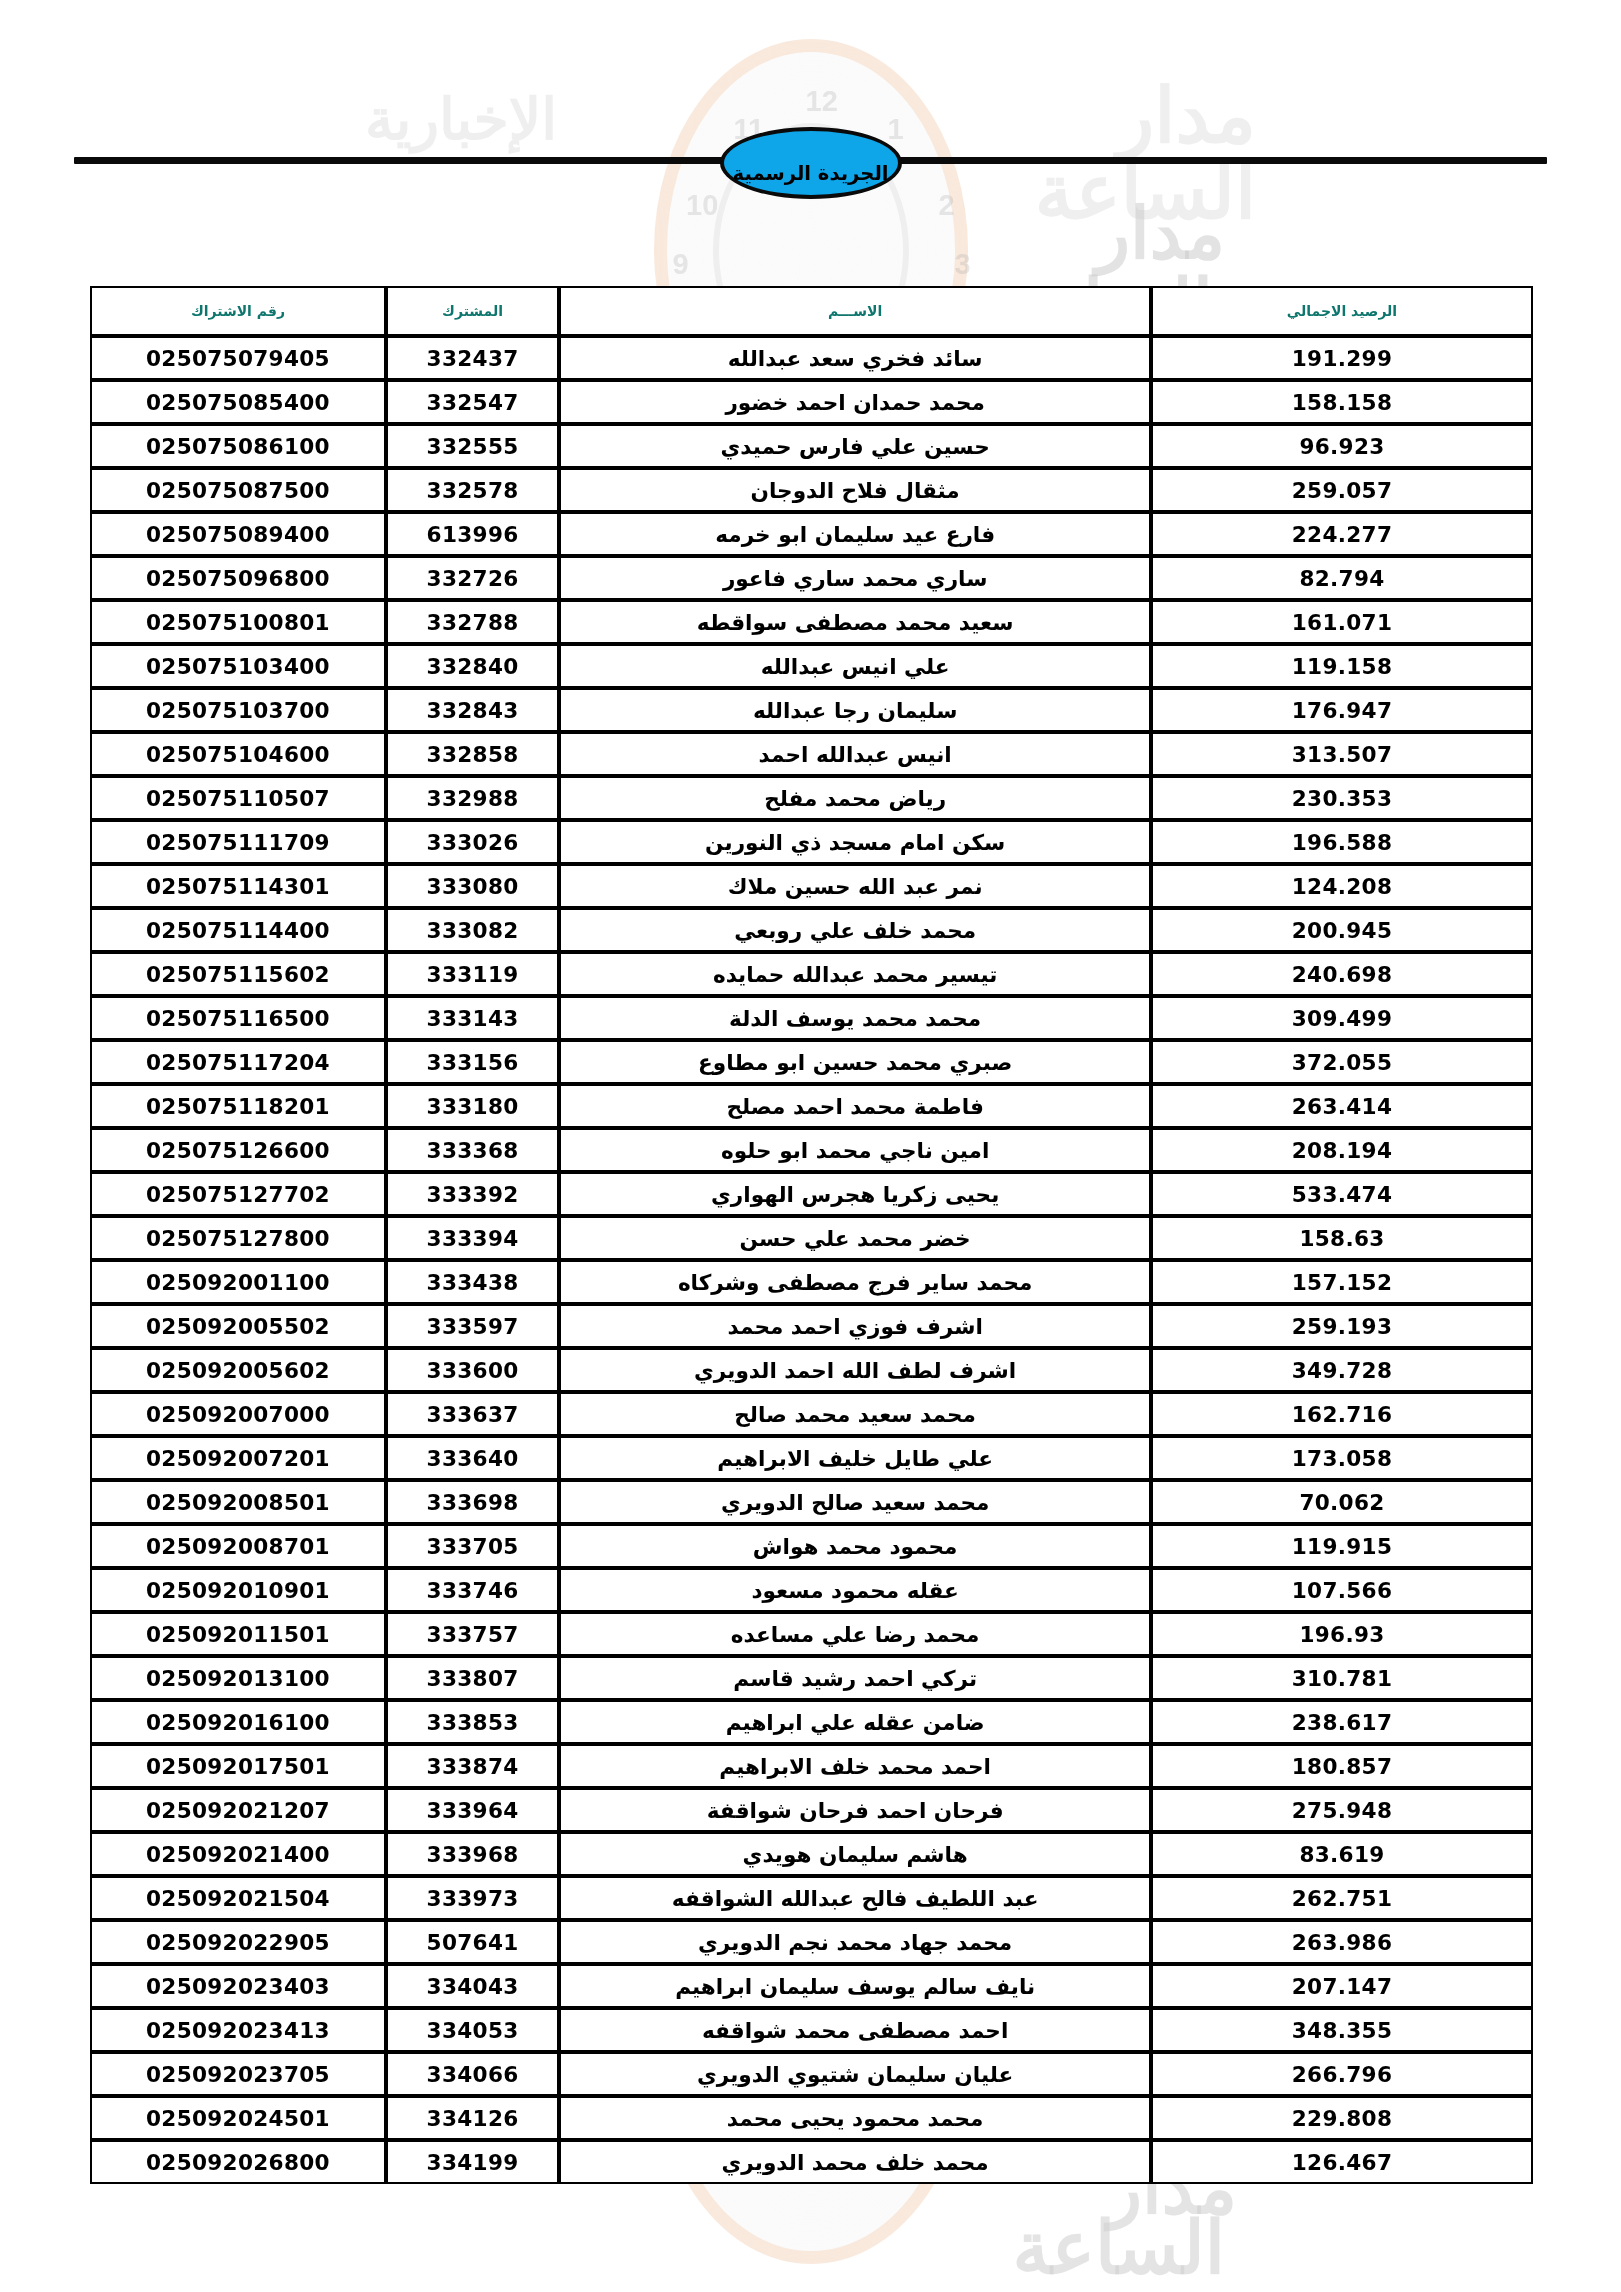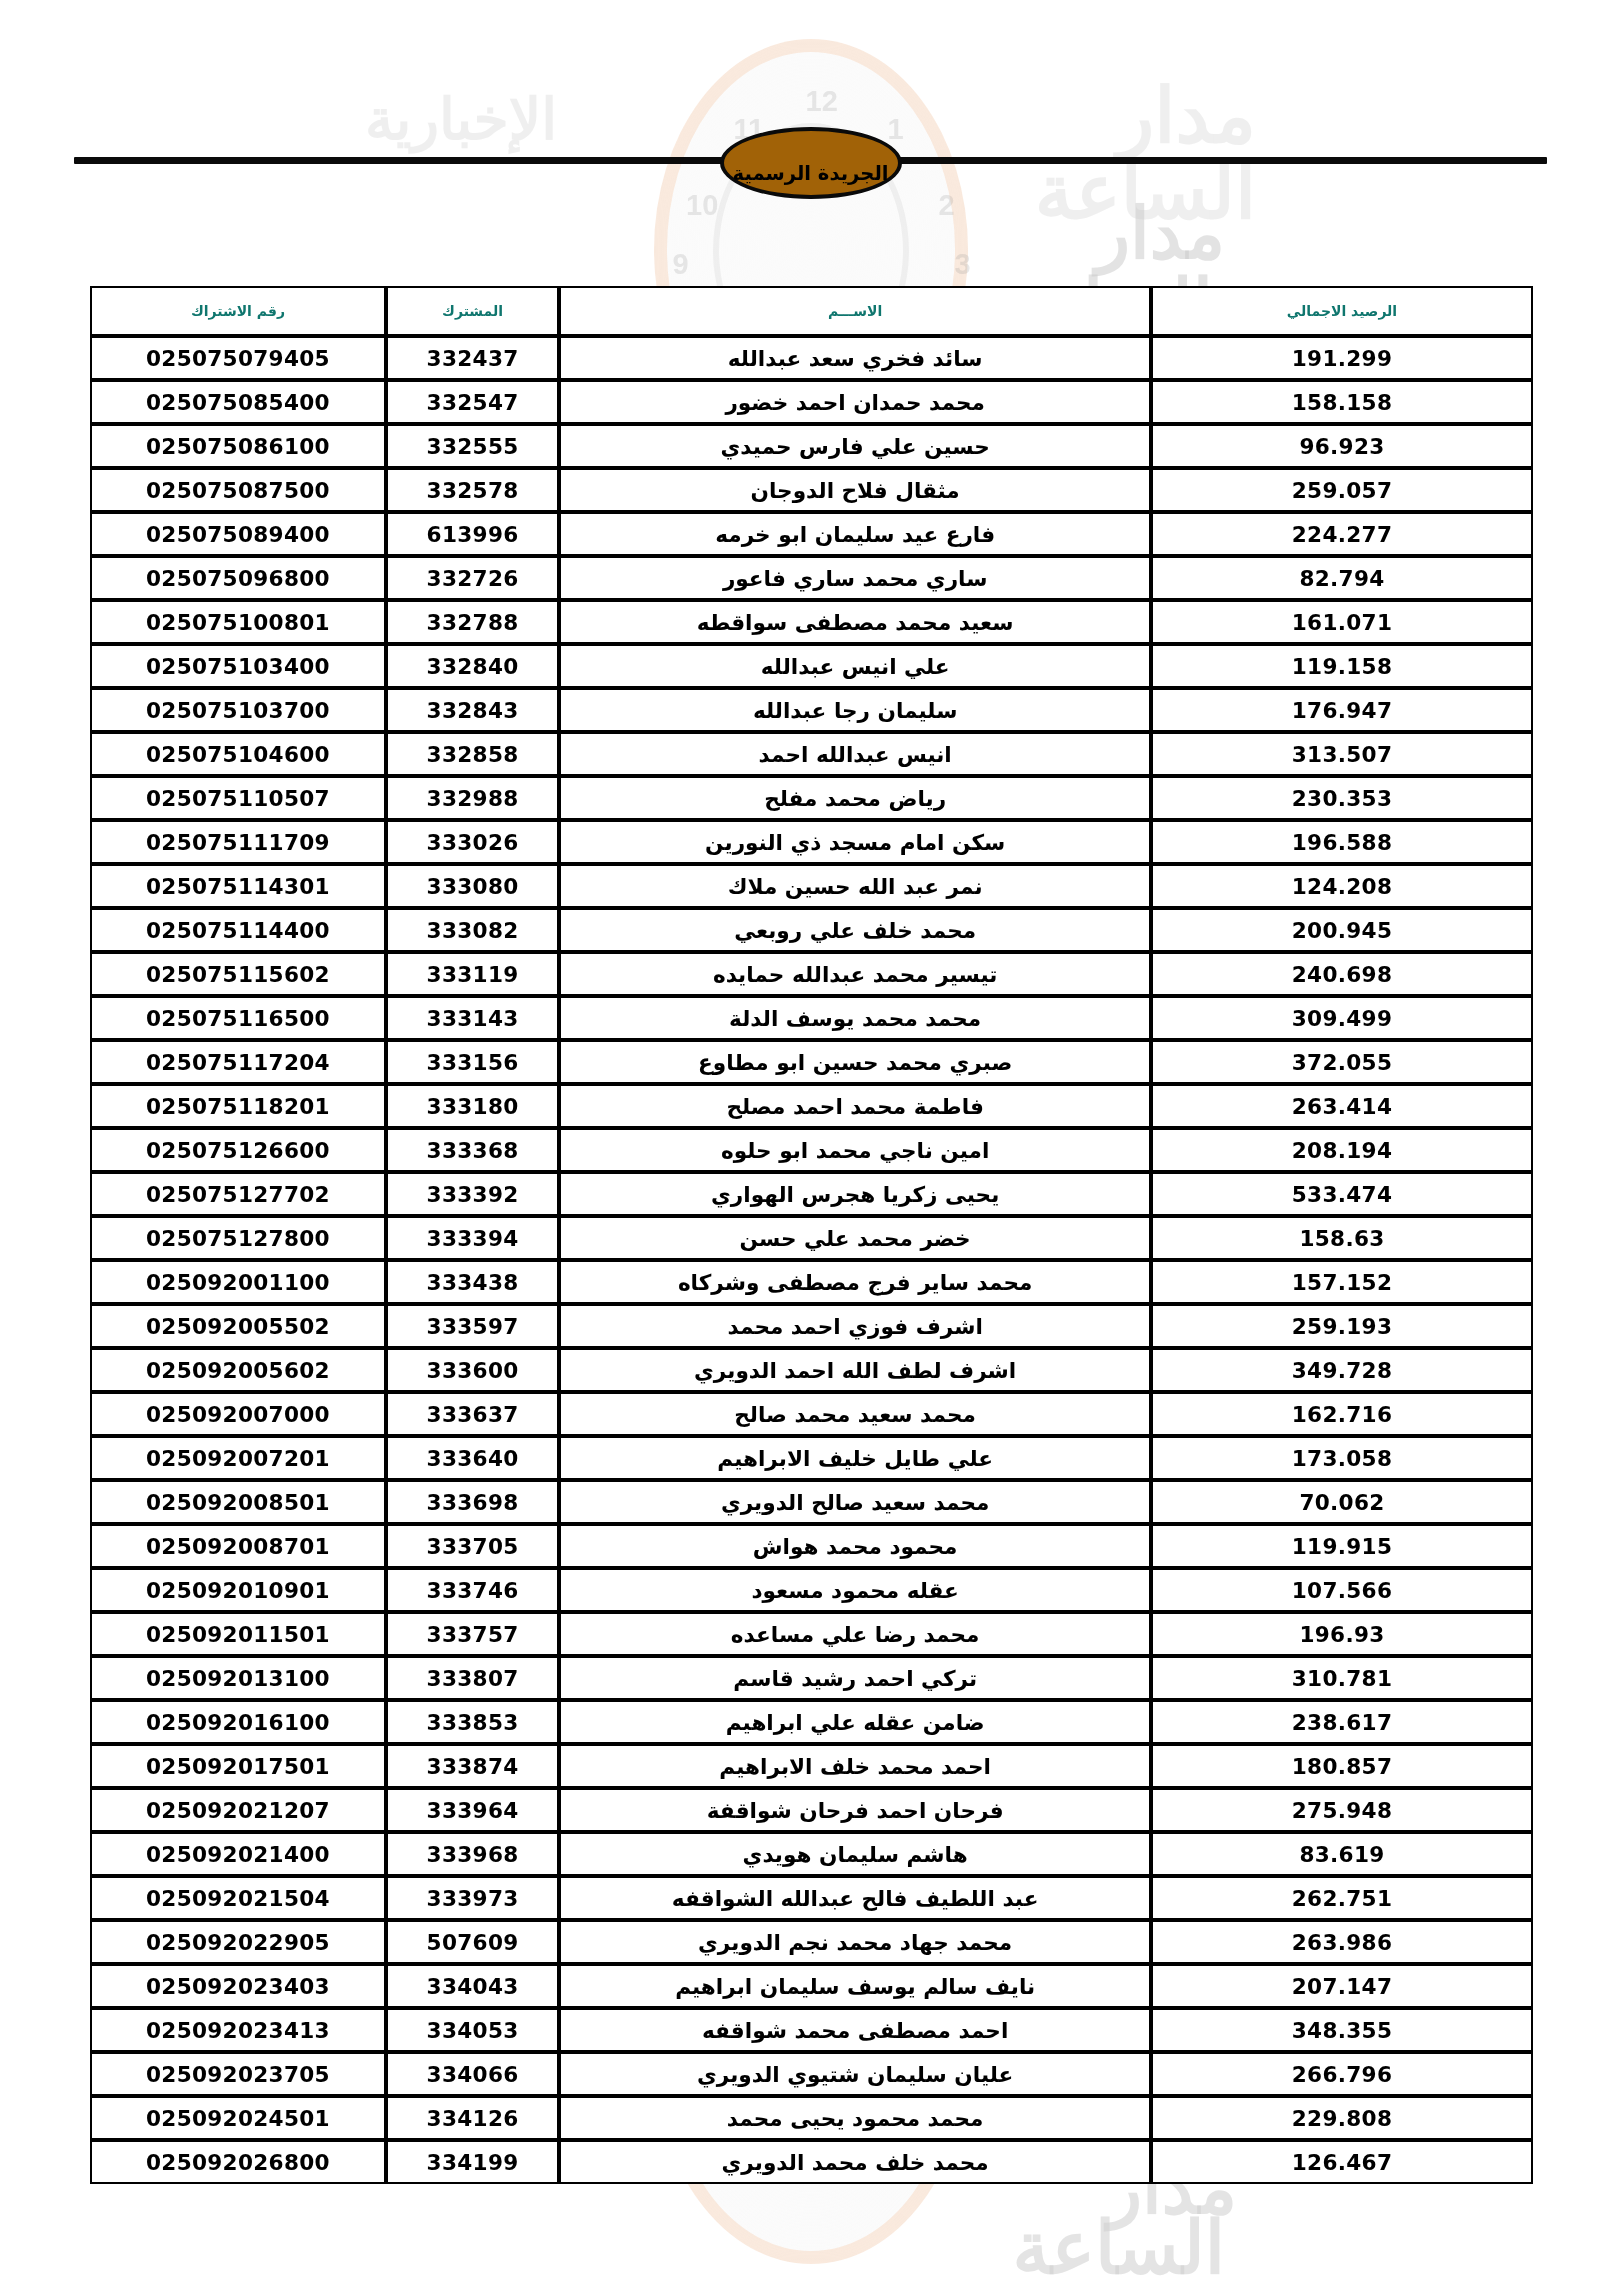--- a/index.html
+++ b/index.html
@@ -117,21 +117,21 @@
   }
   #header-oval {
     position: absolute;
     top: -17.6px;
     left: 50%;
     transform: translateX(-50%);
     width: 182px;
     height: 72px;
     border: 4.9px solid #0a0a0a;
     border-radius: 50%;
-    background: #a16207;
+    background: #0ea5e9;
     display: flex;
     align-items: center;
     justify-content: center;
     box-sizing: border-box;
   }
   #header-oval-label {
     font-size: 19.6px;
     font-weight: bold;
     color: #000;
     font-family: "DejaVu Sans", "Liberation Sans", sans-serif;
@@ -502,21 +502,21 @@
           </tr>
           <tr>
             <td class="col-balance">262.751</td>
             <td class="col-name">عبد اللطيف فالح عبدالله الشواقفه</td>
             <td class="col-sub">333973</td>
             <td class="col-subno">025092021504</td>
           </tr>
           <tr>
             <td class="col-balance">263.986</td>
             <td class="col-name">محمد جهاد محمد نجم الدويري</td>
-            <td class="col-sub">507609</td>
+            <td class="col-sub">507641</td>
             <td class="col-subno">025092022905</td>
           </tr>
           <tr>
             <td class="col-balance">207.147</td>
             <td class="col-name">نايف سالم يوسف سليمان ابراهيم</td>
             <td class="col-sub">334043</td>
             <td class="col-subno">025092023403</td>
           </tr>
           <tr>
             <td class="col-balance">348.355</td>

